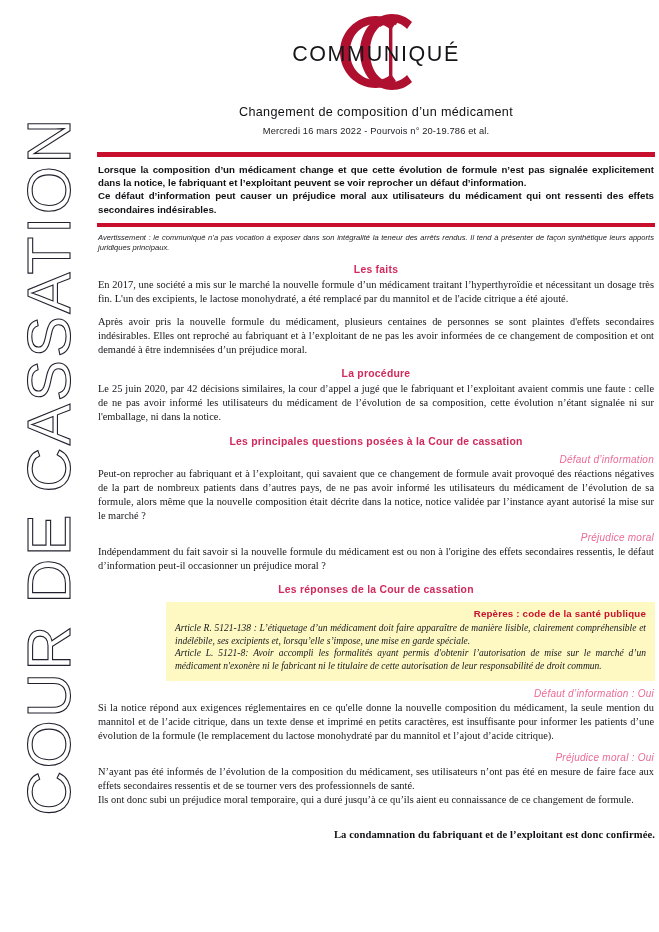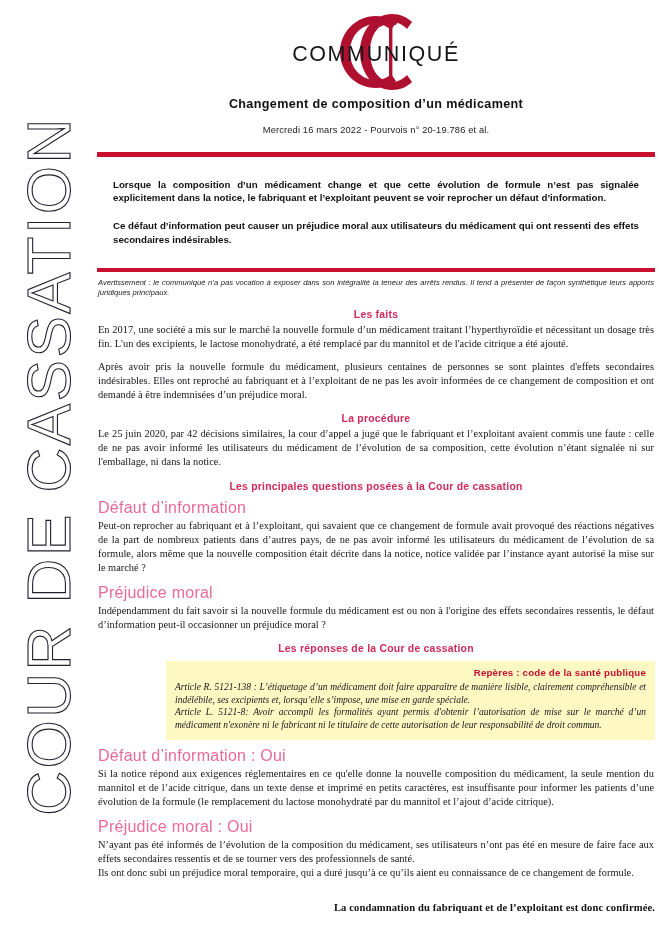--- a/index.html
+++ b/index.html
@@ -68,52 +68,52 @@
     font-family: "Liberation Sans", sans-serif;
     font-size: 21.5px;
     font-weight: 400;
     letter-spacing: 1.6px;
     color: #16161a;
     white-space: nowrap;
   }
   #doc-title {
     font-family: "Liberation Sans", sans-serif;
     font-size: 12.6px;
-    font-weight: bold;
+    font-weight: normal;
     letter-spacing: 0.35px;
     color: #111114;
-    margin-top: 1px;
+    margin-top: 9px;
   }
   #doc-date {
     font-family: "Liberation Sans", sans-serif;
     font-size: 9.3px;
     font-weight: 400;
     letter-spacing: 0.15px;
     color: #1c1c20;
-    margin-top: 14px;
+    margin-top: 7px;
   }
 
   .redbar {
     height: 5px;
     background: #c8102e;
     width: 100%;
   }
   .redbar.thin { height: 4px; }
 
   
   #lead {
     font-family: "Liberation Sans", sans-serif;
     font-size: 9.7px;
     font-weight: bold;
     line-height: 13.2px;
     text-align: justify;
     color: #111114;
     padding: 6px 1px 7px 1px;
   }
-  #lead p { margin: 15px; }
+  #lead p { margin: 0; }
 
   
   #disclaimer {
     font-family: "Liberation Sans", sans-serif;
     font-size: 7.6px;
     font-style: italic;
     line-height: 10px;
     text-align: justify;
     color: #1c1c20;
     padding: 6px 1px 0 1px;
@@ -125,25 +125,27 @@
     font-family: "Liberation Sans", sans-serif;
     font-size: 10.4px;
     font-weight: bold;
     color: #d1295b;
     text-align: center;
     letter-spacing: 0.25px;
     margin: 11px 1px 3px 1px;
   }
   .sub-head {
     font-family: "Liberation Sans", sans-serif;
-    font-size: 16px;
+    font-size: 10px;
     font-weight: 400;
     color: #ec6a96;
+    text-align: right;
     letter-spacing: 0.25px;
     margin: 7px 1px 2px 1px;
+    font-style: italic;
   }
 
   
   .body-p {
     font-family: "Liberation Serif", serif;
     font-size: 10.4px;
     line-height: 14.1px;
     text-align: justify;
     color: #16161a;
     margin: 0 1px 9px 1px;

